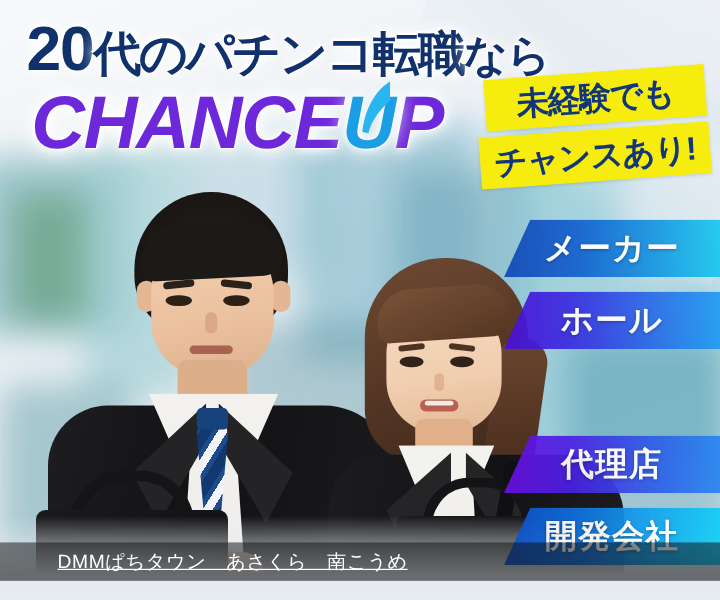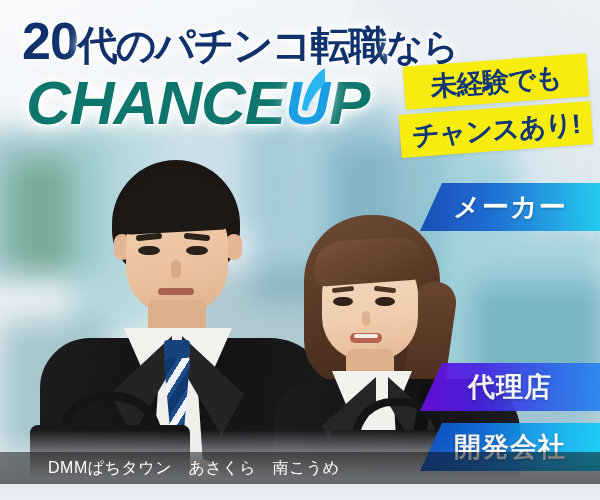--- a/index.html
+++ b/index.html
@@ -186,21 +186,21 @@
   .logo{
     position:absolute;left:26px;top:72px;z-index:6;white-space:nowrap;
     font-family:"DejaVu Serif",serif;
   }
   .logo span{
     font-family:"Liberation Sans",sans-serif;
     font-weight:bold;font-style:italic;font-size:62px;line-height:62px;
     letter-spacing:-1px;
     text-shadow:0 0 7px #fff,0 0 14px #fff,0 0 20px rgba(255,255,255,.95),1px 1px 0 #fff;
   }
-  .logo .c-dark{color:#0f766e;}
+  .logo .c-dark{color:#6d28d9;}
   .logo .c-light{color:#1b9ee4;position:relative;}
   .u-swoosh{
     position:absolute;left:298px;top:66px;width:30px;height:46px;z-index:7;pointer-events:none;
   }
 
   
   .badge{
     position:absolute;z-index:8;background:#f6ed0e;color:#12367a;
     font-weight:bold;white-space:nowrap;display:flex;align-items:center;justify-content:center;
     box-shadow:0 1px 3px rgba(0,0,0,.12);
@@ -223,21 +223,21 @@
   .cat-4{left:420px;top:363px;width:180px;background:linear-gradient(90deg,#6a0fe0 0%,#4a22e4 32%,#2f5fe8 70%,#2a86ef 100%);opacity:.93;}
   .cat-5{left:420px;top:423px;width:180px;background:linear-gradient(90deg,#0d50c8 0%,#1272e0 35%,#12a6ee 70%,#12cdf6 100%);opacity:.93;}
 
   
   .caption{
     position:absolute;left:0;right:0;top:452px;height:32px;z-index:9;
     background:linear-gradient(180deg,rgba(12,12,12,.50),rgba(12,12,12,.58));
     display:flex;align-items:center;
   }
   .caption-text{
-    color:#fff;font-size:16px;letter-spacing:.5px;margin-left:48px;white-space:nowrap;
+    color:#fff;font-size:16px;letter-spacing:.5px;margin-left:48px;white-space:nowrap;text-decoration:underline;
   }
 </style>
 </head>
 <body>
 
 <div id="banner">
 
   <div class="photo">
     <div class="bg-base"></div>
     <div class="bg-blobs">
@@ -321,20 +321,23 @@
   <div class="badge badge-1">
     <span>未経験でも</span>
   </div>
   <div class="badge badge-2">
     <span>チャンスあり!</span>
   </div>
 
   <div class="cat cat-1">
     <span>メーカー</span>
   </div>
+  <div class="cat cat-2">
+    <span>ホール</span>
+  </div>
   <div class="cat cat-4">
     <span>代理店</span>
   </div>
   <div class="cat cat-5">
     <span>開発会社</span>
   </div>
 
   <div class="caption">
     <span class="caption-text">DMMぱちタウン　あさくら　南こうめ</span>
   </div>

